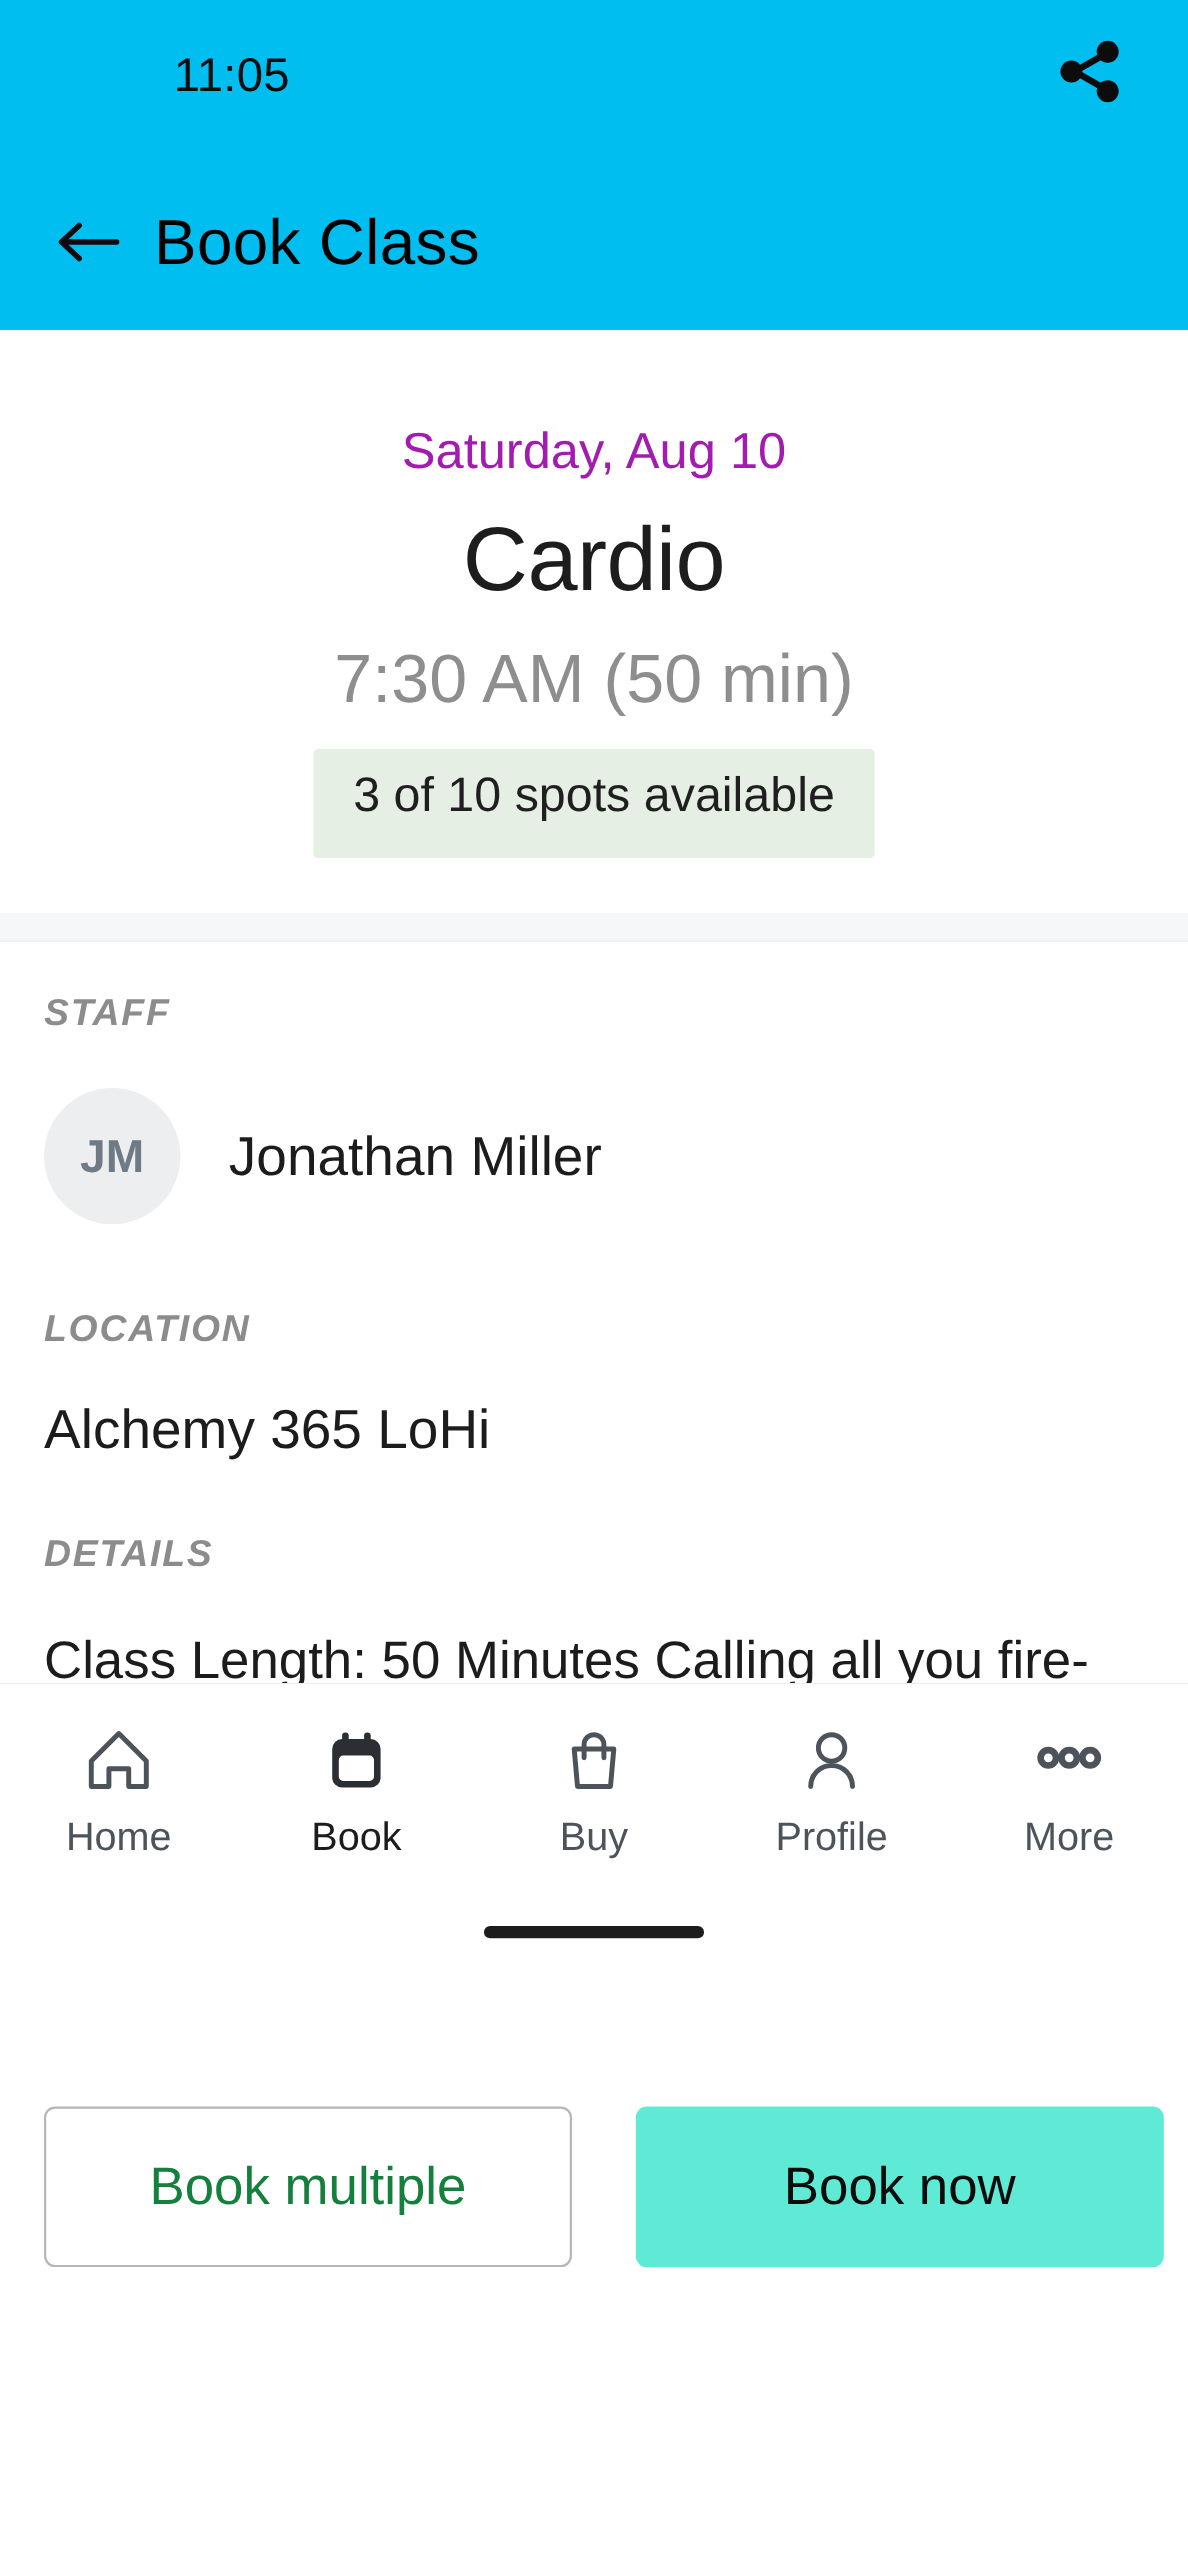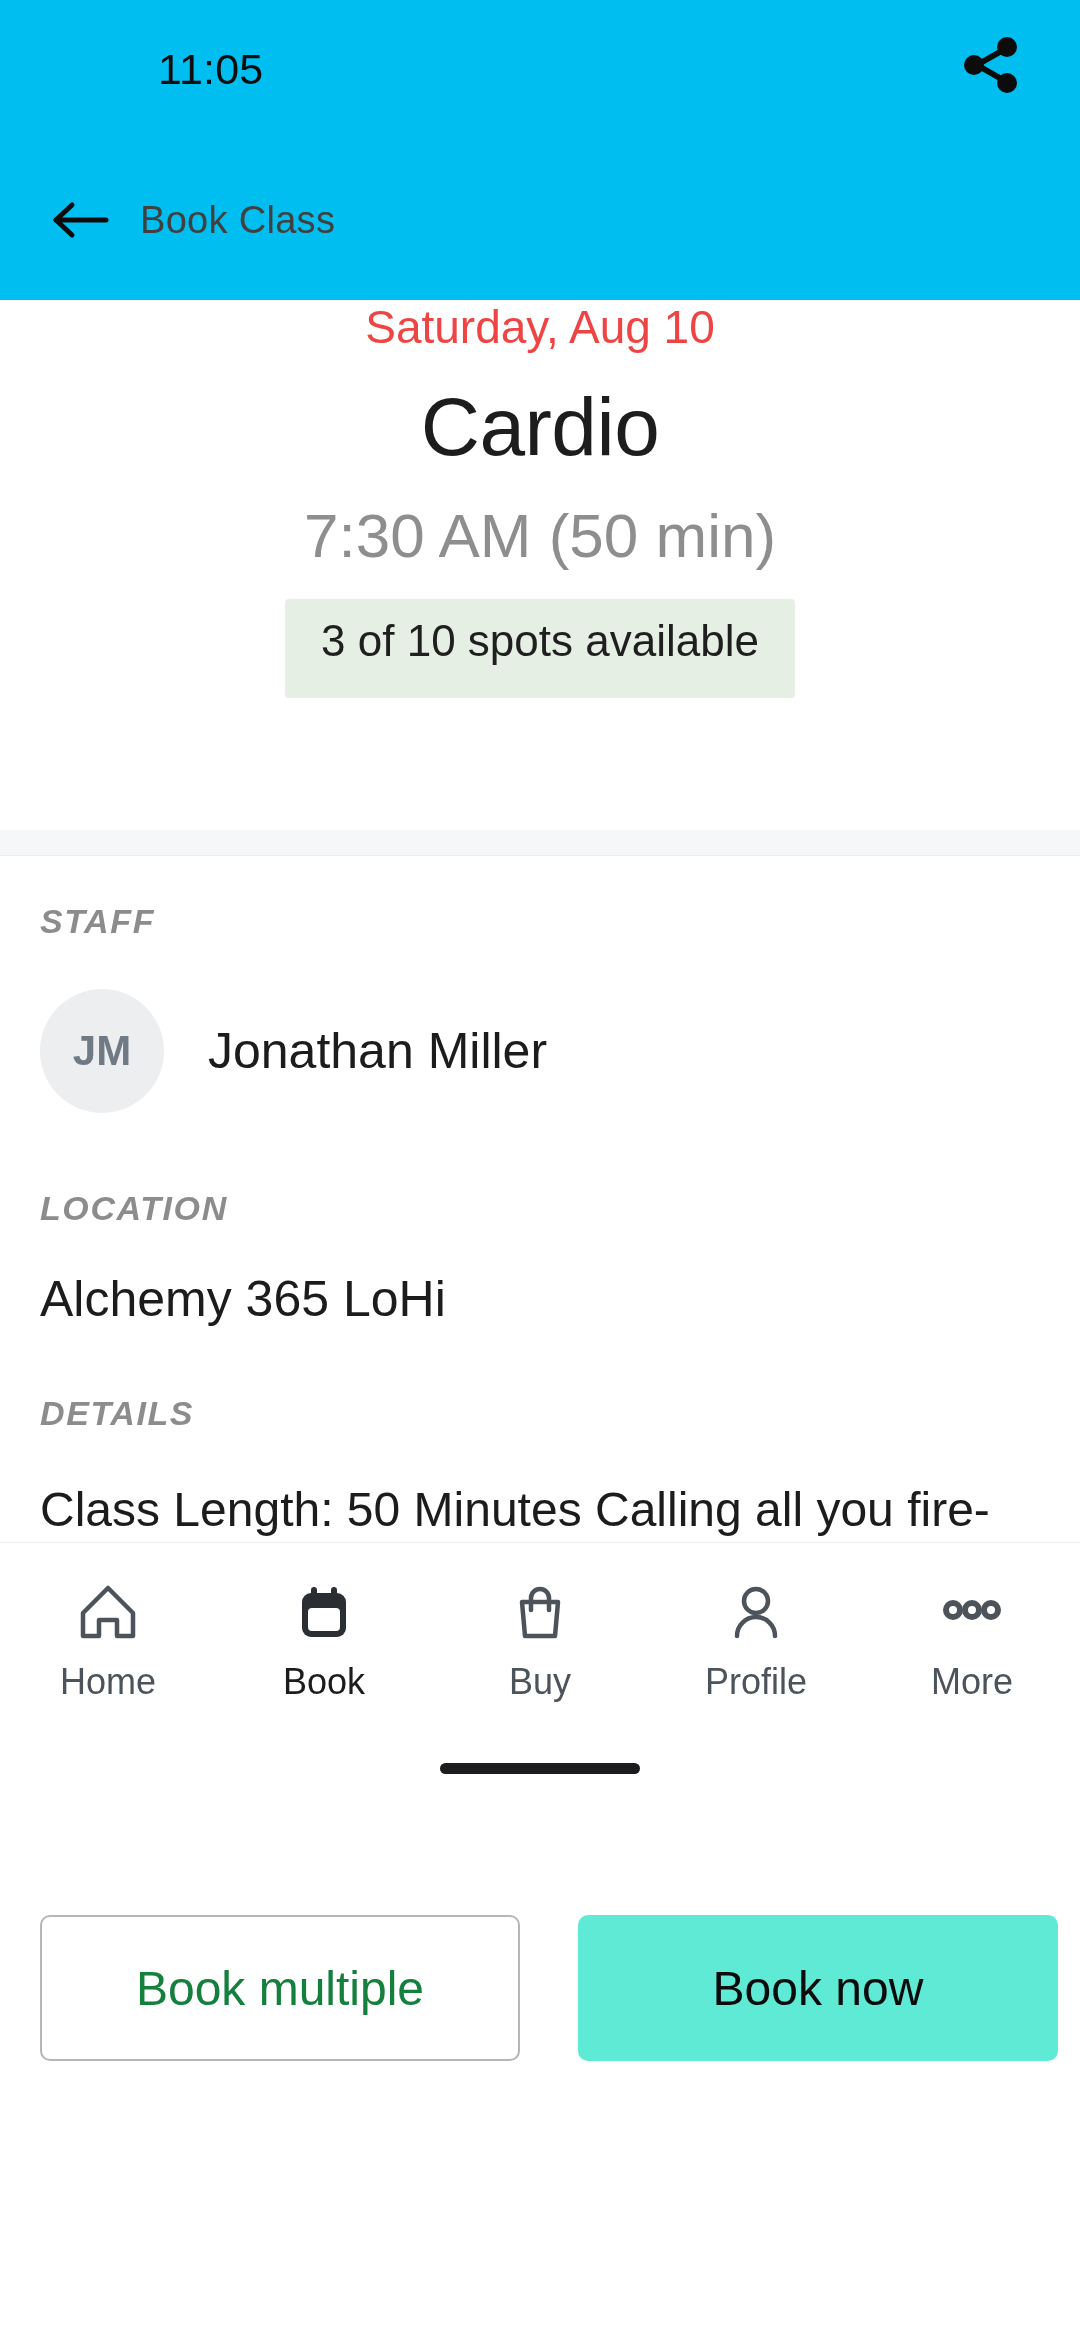--- a/index.html
+++ b/index.html
@@ -25,34 +25,34 @@
   }
   .appbar-row {
     position:absolute; left:0; top:155px; width:1080px; height:130px;
     display:flex; align-items:center;
   }
   .back-btn {
     margin-left:48px; width:66px; height:66px;
     display:flex; align-items:center; justify-content:center;
   }
   .appbar-title {
-    margin-left:26px; font-size:38px; color:#404040; letter-spacing:0.3px;
+    margin-left:26px; font-size:58px; color:#000000; letter-spacing:0.3px;
   }
   .share-btn {
     position:absolute; right:44px; top:20px;
     width:90px; height:90px; display:flex; align-items:center; justify-content:center;
   }
 
   
   .summary {
     position:absolute; top:300px; left:0; width:1080px; height:530px;
     background:#ffffff; text-align:center;
   }
   .class-date {
-    font-size:46px; color:#ef4444;
+    margin-top:82px; font-size:46px; color:#a21caf;
   }
   .class-name {
     margin-top:26px; font-size:82px; color:#1d1d1d; letter-spacing:-0.5px;
   }
   .class-time {
     margin-top:26px; font-size:62px; color:#8e8e8e;
   }
   .spots-badge {
     display:inline-block; margin-top:28px;
     background:#e5efe3; color:#1f1f1f;
@@ -103,21 +103,21 @@
     margin-left:40px; width:480px;
     background:#ffffff; border:2px solid #b6b6b6; color:#15803d;
   }
   .btn-filled {
     margin-left:58px; width:480px;
     background:#5eead4; border:none; color:#0c0c0c;
   }
 
   
   .tabbar {
-    position:absolute; bottom:0; left:0; width:1080px; height:258px;
+    position:absolute; bottom:12px; left:0; width:1080px; height:258px;
     background:#ffffff; border-top:1px solid #eceff1;
   }
   .tabs { display:flex; width:1080px; padding-top:32px; }
   .tab {
     flex:1; display:flex; flex-direction:column;
     align-items:center; justify-content:flex-start;
   }
   .tab-icon { height:74px; display:flex; align-items:center; justify-content:center; }
   .tab-label { margin-top:12px; font-size:36px; color:#4c535a; }
   .tab.active .tab-label { color:#1c1c1c; }

